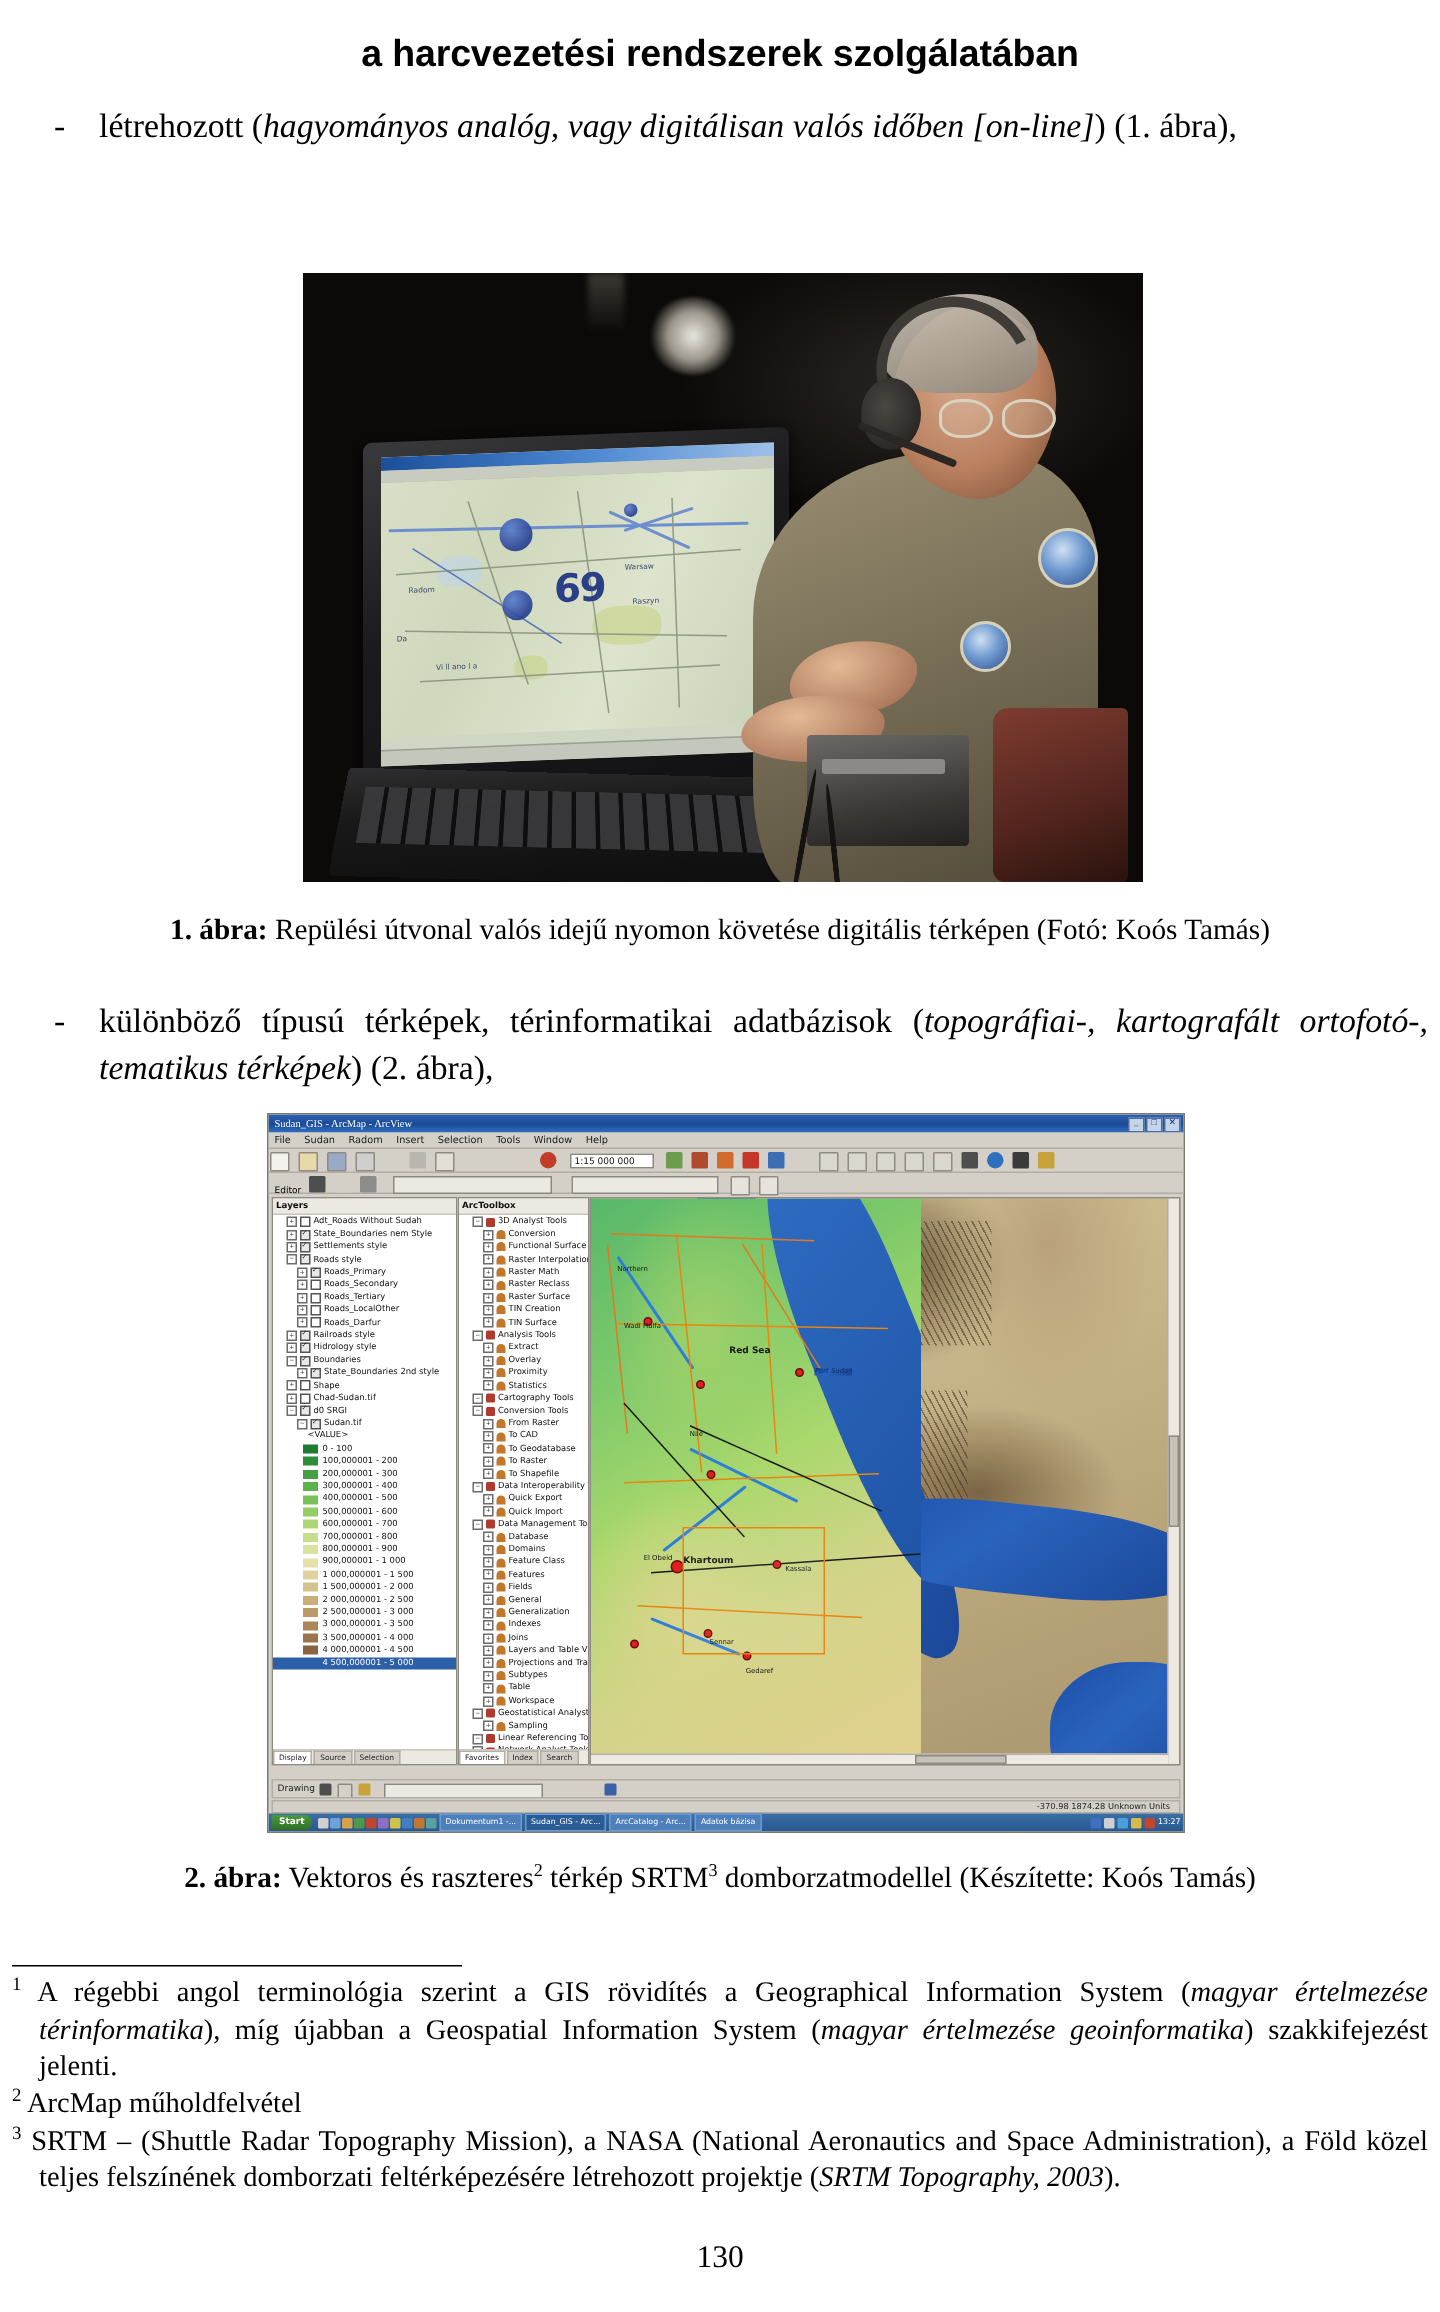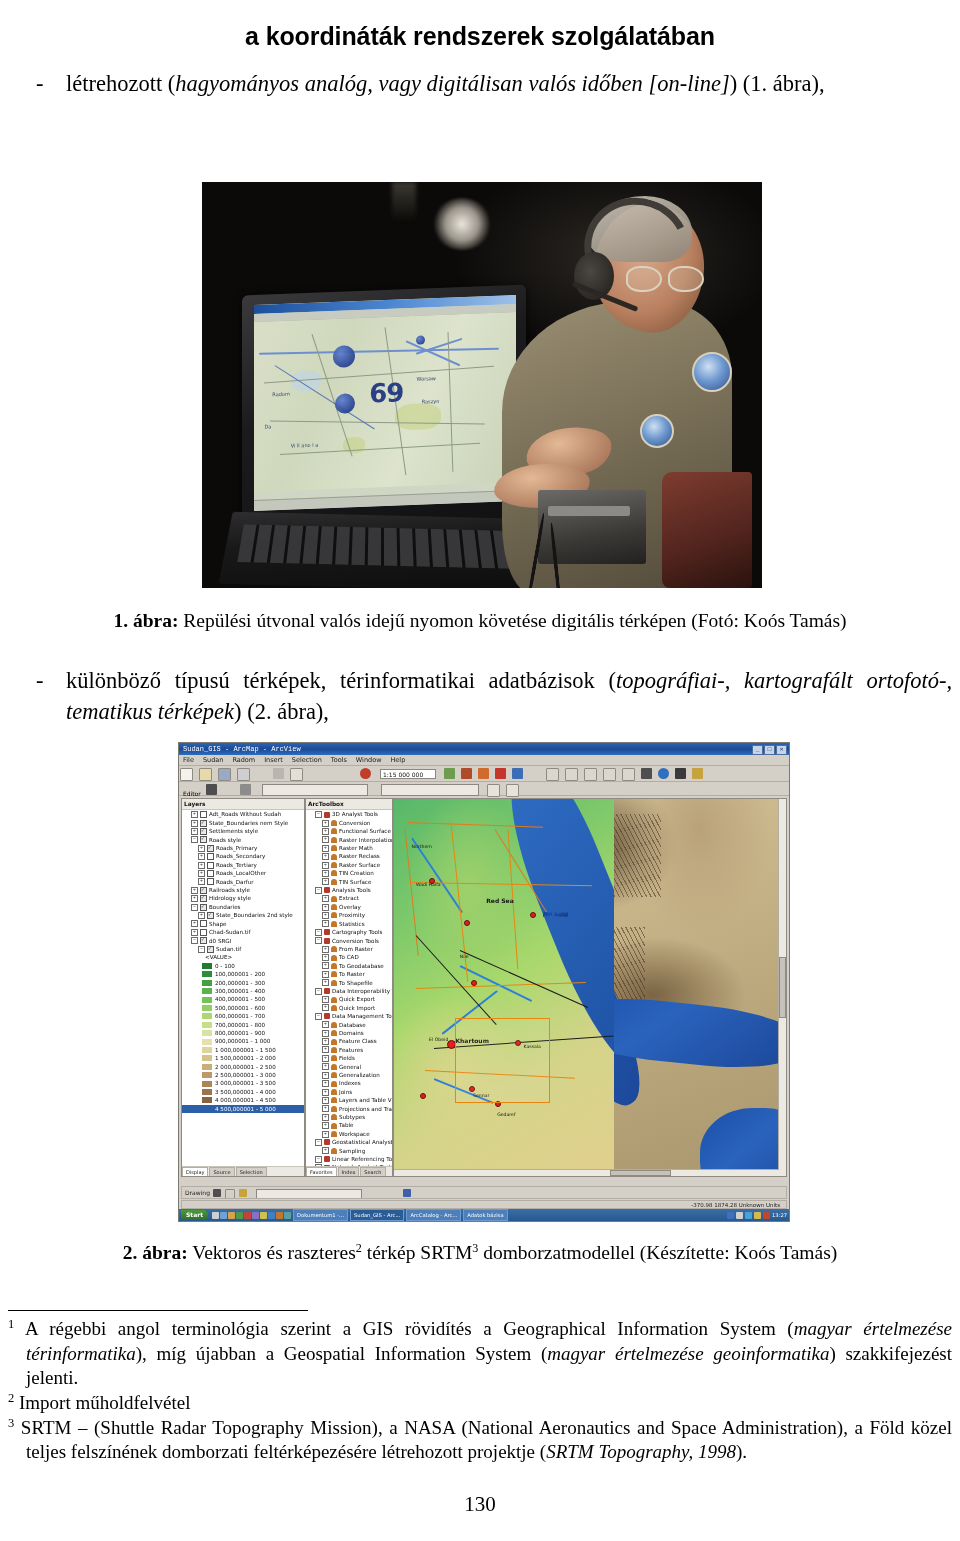--- a/index.html
+++ b/index.html
@@ -368,21 +368,21 @@
     width: 90px; height: 116px;
     background: linear-gradient(160deg, #7e3c30 0%, #51241d 60%, #2a120e 100%);
     border-radius: 10px 4px 4px 8px;
   }
 
   
   .am-titlebar {
     position: absolute; left: 0; top: 0; width: 100%; height: 12px;
     background: linear-gradient(180deg, #2d63b4 0%, #1b4a96 52%, #2e6cc0 100%);
     color: #fff;
-    font-family: Liberation Mono, monospace;
+    font-family: Liberation Serif, serif;
     font-size: 7px;
     line-height: 12px;
     padding-left: 4px;
     box-sizing: border-box;
     white-space: nowrap;
     overflow: hidden;
   }
   .am-winbtns {
     position: absolute; right: 2px; top: 2px;
     display: flex; gap: 1px;
@@ -672,21 +672,21 @@
     font-family: "DejaVu Sans", sans-serif; font-size: 5px; line-height: 8px;
     padding: 0 3px; background: #d4d0c8; border: 1px solid #b2aea6;
     border-bottom: none; color: #222;
   }
   .tabs span.on { background: #fff; }
 </style>
 </head>
 <body>
 
 <h1 class="doc-title">
-  <span class="line2">a koordináták rendszerek szolgálatában</span>
+  <span class="line2">a harcvezetési rendszerek szolgálatában</span>
 </h1>
 
 <div class="body-block">
 
   <ul class="dash-list">
     <li>
       <span class="dash">-</span><span>létrehozott (</span><span class="ital">hagyományos analóg, vagy digitálisan valós időben [on-line]</span><span>) (1. ábra),</span>
     </li>
   </ul>
 </div>
@@ -1348,18 +1348,18 @@
 
 <div id="caption-2" class="fig-caption">
   <b>2. ábra:</b><span> Vektoros és raszteres</span><span class="sup">2</span><span> térkép SRTM</span><span class="sup">3</span><span> domborzatmodellel (Készítette: Koós Tamás)</span>
 </div>
 
 <div id="footnotes">
   <div class="fn-rule"></div>
 
   <p class="fn"><span class="fnum">1</span> <span>A régebbi angol terminológia szerint a GIS rövidítés a Geographical Information System (</span><span class="ital">magyar értelmezése térinformatika</span><span>), míg újabban a Geospatial Information System (</span><span class="ital">magyar értelmezése geoinformatika</span><span>) szakkifejezést jelenti.</span></p>
 
-  <p class="fn"><span class="fnum">2</span> <span>Import műholdfelvétel</span></p>
-
-  <p class="fn"><span class="fnum">3</span> <span>SRTM – (Shuttle Radar Topography Mission), a NASA (National Aeronautics and Space Administration), a Föld közel teljes felszínének domborzati feltérképezésére létrehozott projektje (</span><span class="ital">SRTM Topography, 1998</span><span>).</span></p>
+  <p class="fn"><span class="fnum">2</span> <span>ArcMap műholdfelvétel</span></p>
+
+  <p class="fn"><span class="fnum">3</span> <span>SRTM – (Shuttle Radar Topography Mission), a NASA (National Aeronautics and Space Administration), a Föld közel teljes felszínének domborzati feltérképezésére létrehozott projektje (</span><span class="ital">SRTM Topography, 2003</span><span>).</span></p>
 </div>
 
 <div id="page-number">130</div>
 
 </body></html>

